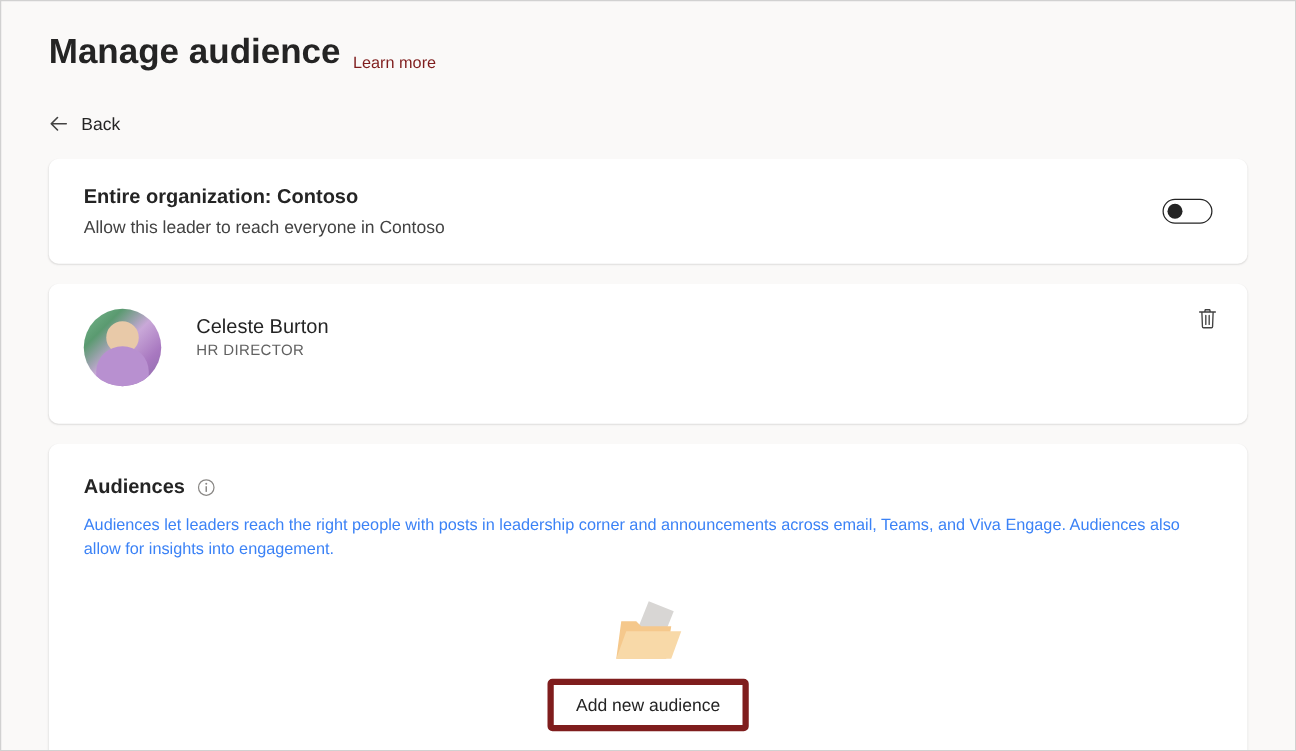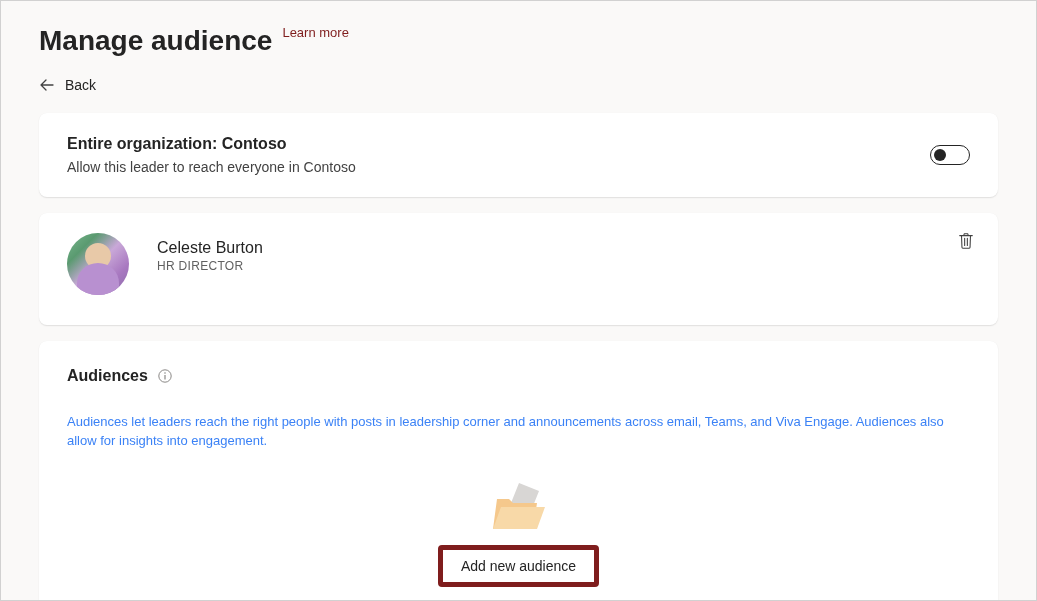--- a/index.html
+++ b/index.html
@@ -13,23 +13,23 @@
       width: 1037px;
       height: 601px;
       border: 1px solid #d1d1d1;
       overflow: hidden;
     }
     .container {
       padding: 24px 38px;
     }
     .header {
       display: flex;
-      align-items: flex-start;
+      align-items: flex-end;
       gap: 10px;
-      margin-bottom: 20px;
+      margin-bottom: 34px;
     }
     .page-title {
       font-size: 28px;
       font-weight: 600;
       color: #242424;
     }
     .learn-more {
       font-size: 13px;
       color: #7f1d1d;
       text-decoration: none;
@@ -159,21 +159,21 @@
       border-radius: 50%;
       background: #242424;
     }
     .aud-card {
       padding: 26px 28px 32px 28px;
     }
     .aud-header {
       display: flex;
       align-items: center;
       gap: 10px;
-      margin-bottom: 28px;
+      margin-bottom: 12px;
     }
     .aud-title {
       font-size: 16px;
       font-weight: 700;
       color: #242424;
     }
     .info-icon {
       width: 14px;
       height: 14px;
       display: flex;

